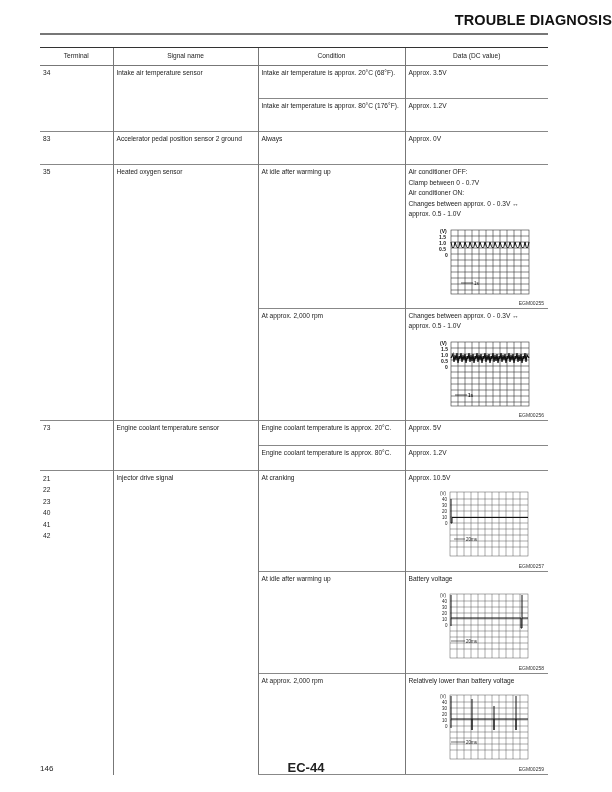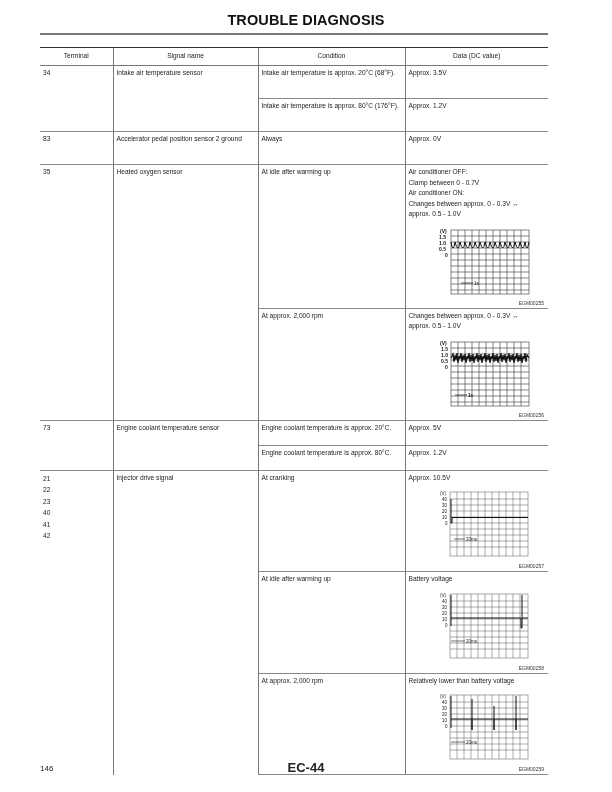--- a/index.html
+++ b/index.html
@@ -1,18 +1,18 @@
 <!DOCTYPE html>
 <html><head>
 <meta charset="utf-8">
 <style>
   html, body { margin: 0; padding: 0; background: #ffffff; }
   body { width: 612px; height: 792px; position: relative; overflow: hidden;
          font-family: "Liberation Sans", sans-serif; color: #222; }
-  .page-title { position: absolute; top: 12px; left: 0; width: 612px; text-align: center;
+  .page-title { position: absolute; top: 12px; left: 0; width: 612px; text-align: right;
          font-weight: bold; font-size: 14.5px; letter-spacing: 0.1px; color: #111; }
   .title-rule { position: absolute; top: 33px; left: 40px; width: 508px; height: 2px; background: #777; }
   table.diag { position: absolute; top: 47px; left: 40px; width: 508px; border-collapse: collapse;
          font-size: 6.6px; line-height: 10.5px; table-layout: fixed; }
   table.diag th { font-weight: normal; text-align: center; height: 17px; padding: 0 3px;
          border-top: 1.5px solid #333; border-bottom: 1px solid #777; }
   table.diag td { vertical-align: top; padding: 2px 3px 2px 3px; border-top: 1px solid #888; }
   table.diag th + th, table.diag td.c2, table.diag td.c3, table.diag td.c4 { border-left: 1px solid #777; }
   table.diag tr.last td { border-bottom: 1px solid #888; }
   .wave { display: block; margin: 6px 0 0 0; }

